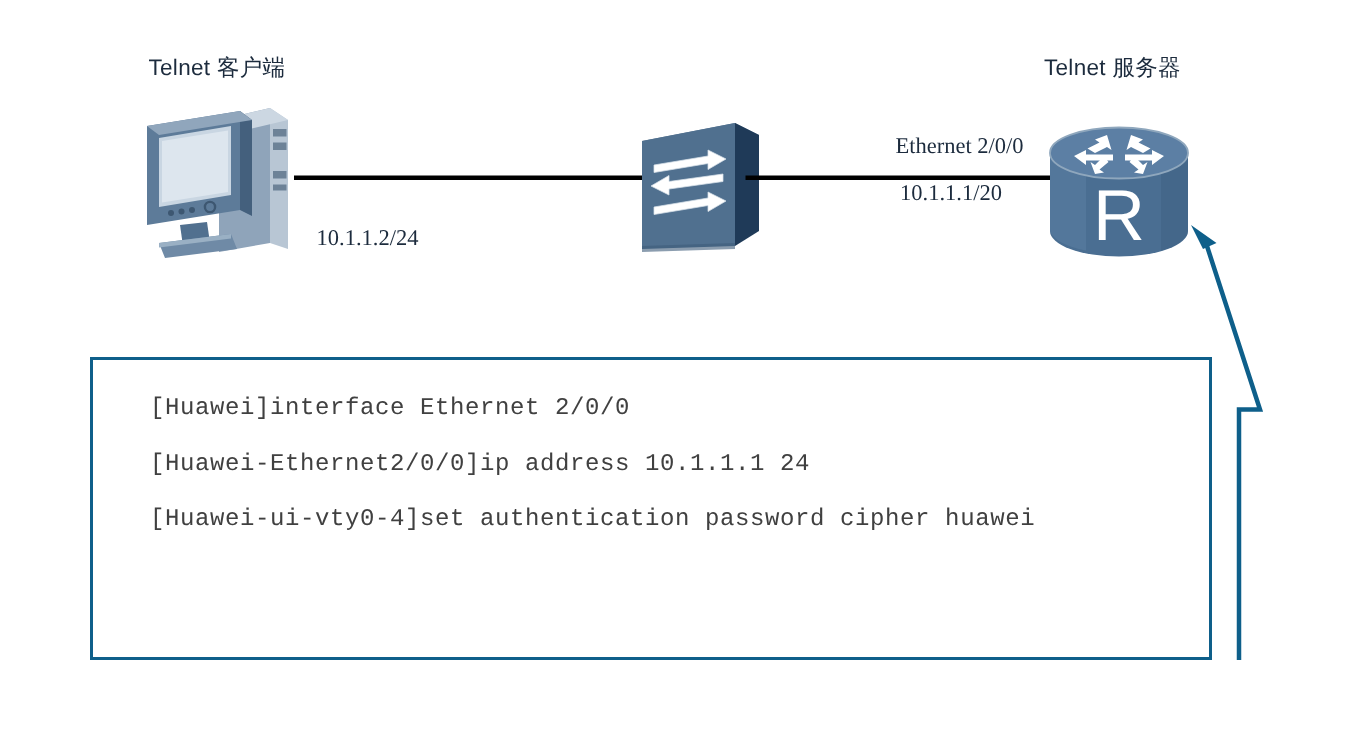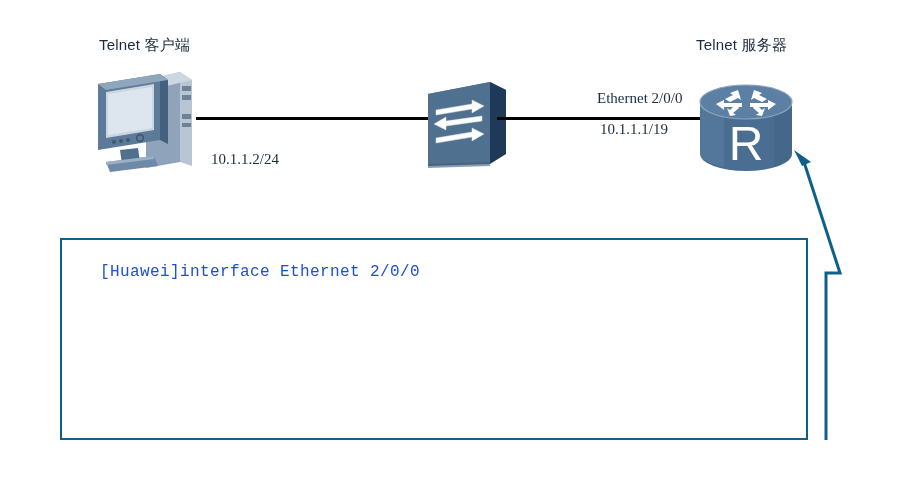--- a/index.html
+++ b/index.html
@@ -95,21 +95,21 @@
   #command-list {
     position: absolute;
     left: 100px;
     top: 254px;
     width: 700px;
   }
   .cmd-line {
     font-family: "Liberation Mono", "DejaVu Sans Mono", monospace;
     font-size: 16px;
     line-height: 37px;
-    color: #1d4ed8;
+    color: #404040;
     white-space: pre;
     letter-spacing: 0.4px;
   }
 
   
   #callout-arrow {
     position: absolute;
     left: 780px;
     top: 140px;
     width: 124px;
@@ -173,21 +173,21 @@
       </g>
 
       <polygon points="4,88 66,86 66,90 4,92" fill="#3d5b79" opacity="0.6"></polygon>
     </svg>
   </div>
 
   <div class="wire" id="wire-right"></div>
 
   <div class="link-label" id="server-if-label">Ethernet 2/0/0</div>
 
-  <div class="link-label" id="server-ip-label">10.1.1.1/19</div>
+  <div class="link-label" id="server-ip-label">10.1.1.1/20</div>
 
   <div class="node-title" id="server-title">Telnet 服务器</div>
 
   <div id="router-icon">
     <svg viewBox="0 0 104 98" width="104" height="98" xmlns="http://www.w3.org/2000/svg">
 
       <path d="M6,22 L6,74 A46,17 0 0 0 98,74 L98,22 Z" fill="#4a6e92"></path>
 
       <path d="M6,22 L6,74 A46,17 0 0 0 30,87 L30,24 Z" fill="#5b7fa3" opacity="0.55"></path>
       <path d="M80,24 L80,87 A46,17 0 0 0 98,74 L98,22 Z" fill="#3e5f81" opacity="0.5"></path>
@@ -211,20 +211,22 @@
       </g>
 
       <text x="52" y="80" font-family="'Liberation Sans', sans-serif" font-size="48" font-weight="normal" fill="#ffffff" text-anchor="middle">R</text>
     </svg>
   </div>
 
   <div id="command-box"></div>
 
   <div id="command-list">
     <div class="cmd-line">[Huawei]interface Ethernet 2/0/0</div>
+    <div class="cmd-line">[Huawei-Ethernet2/0/0]ip address 10.1.1.1 24</div>
+    <div class="cmd-line">[Huawei-ui-vty0-4]set authentication password cipher huawei</div>
   </div>
 
   <div id="callout-arrow">
     <svg viewBox="0 0 124 310" width="124" height="310" xmlns="http://www.w3.org/2000/svg">
 
       <path d="M46,300 L46,133 L60,133 L24,22" fill="none" stroke="#0e5f8a" stroke-width="3" stroke-linejoin="miter"></path>
 
       <polygon points="14,10 31,22 22,26 26,34" fill="#0e5f8a"></polygon>
     </svg>
   </div>

